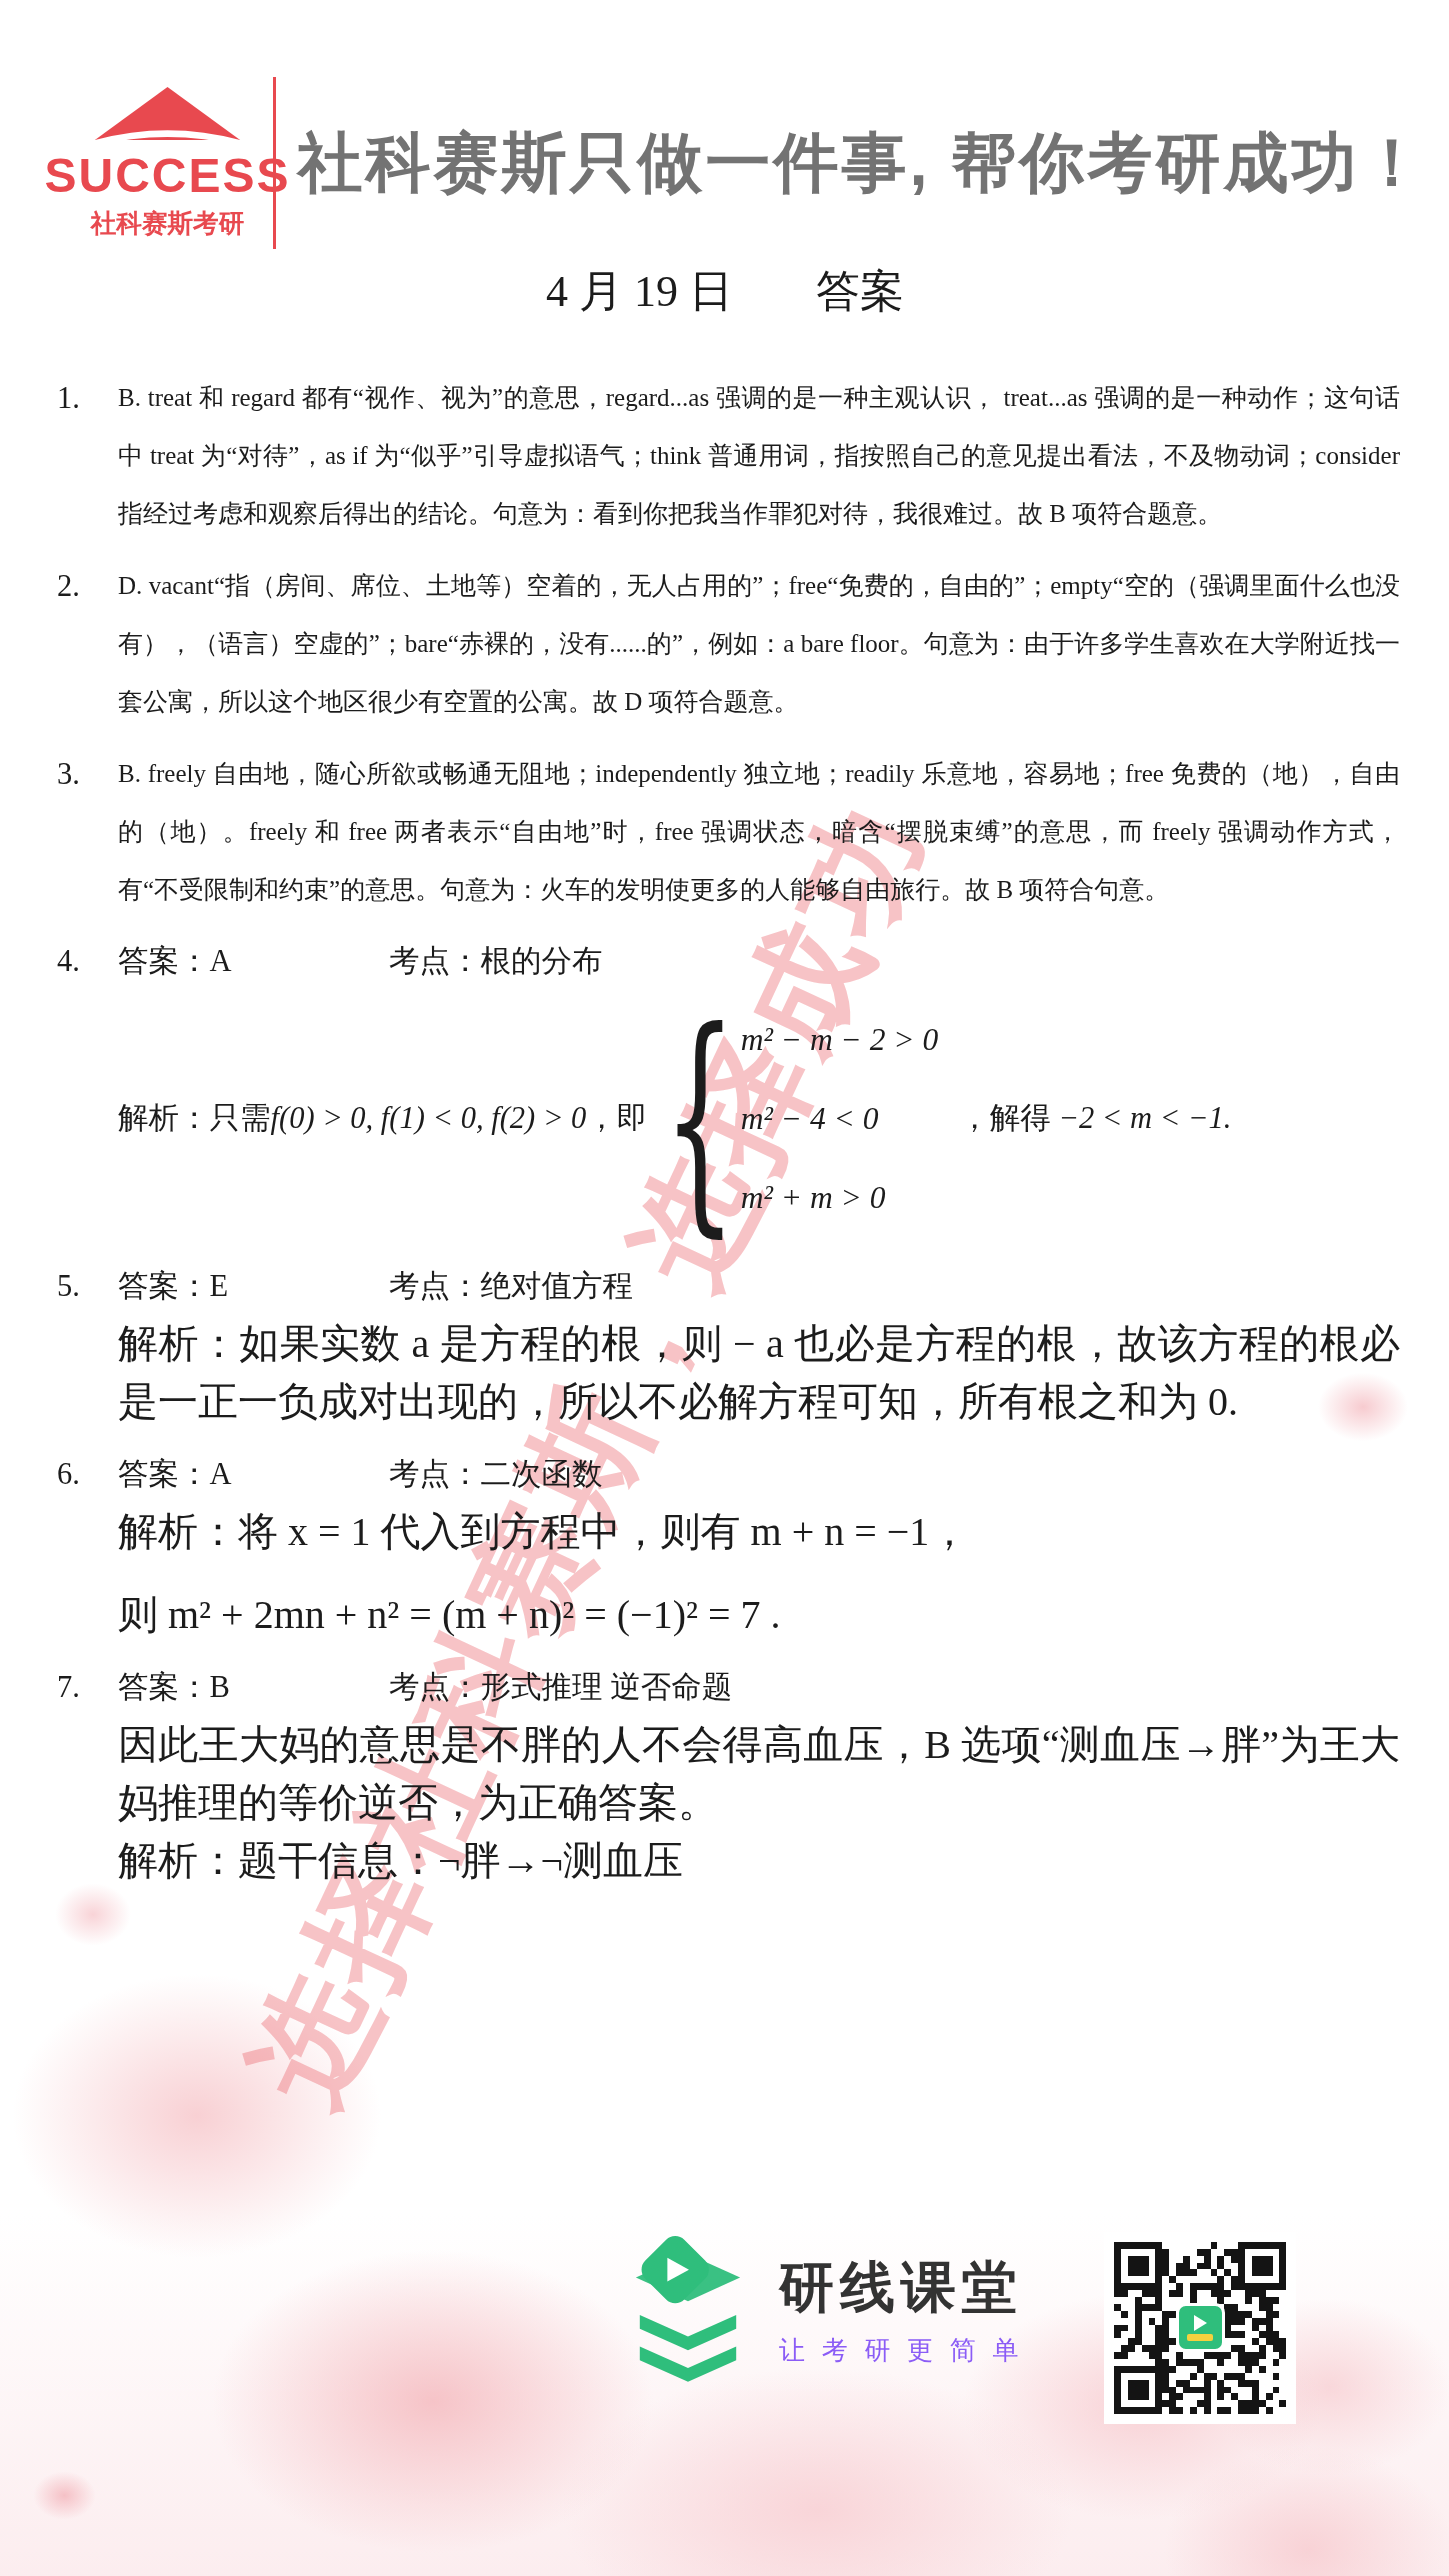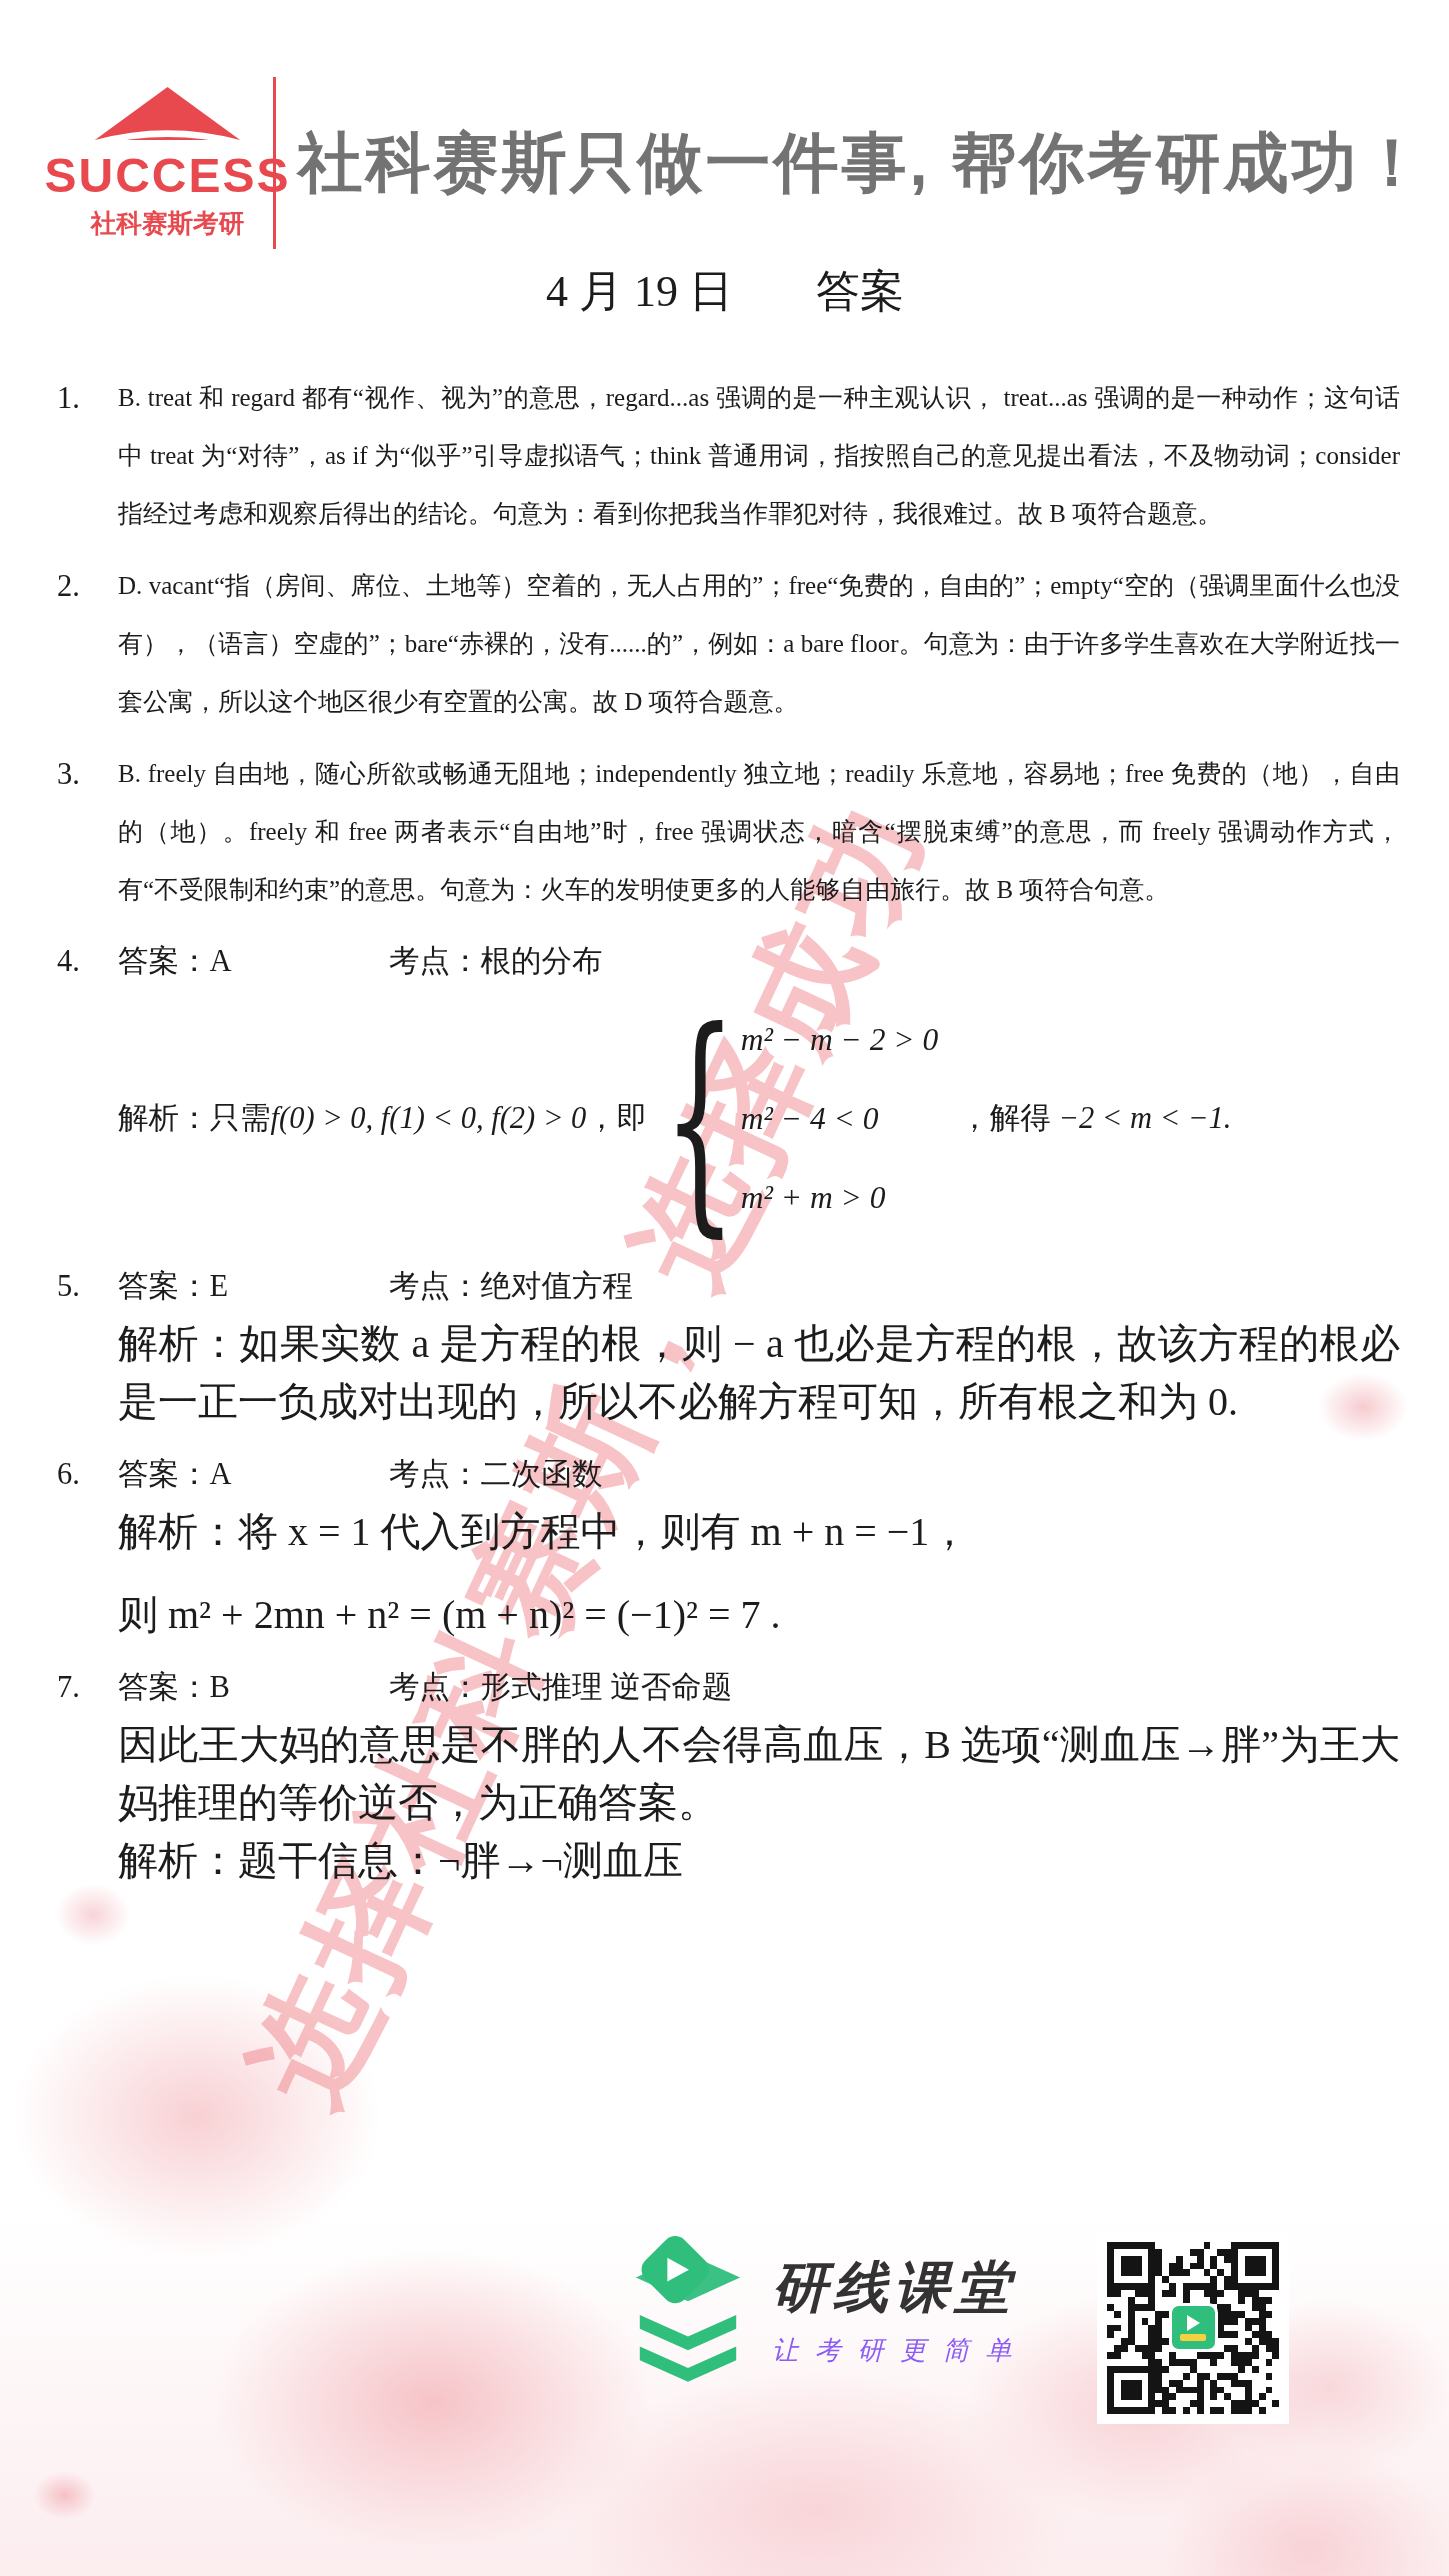--- a/index.html
+++ b/index.html
@@ -58,21 +58,21 @@
   .math{font-style:italic;}
   .math-line{display:flex;align-items:center;margin:9.8px 0 5.9px 0;font-size:30.5px;}
   .sys-brace{font-size:116px;font-weight:300;line-height:1;transform:scaleY(2.05);
     margin:0 3.9px 0 15.7px;font-family:"DejaVu Serif",serif;}
   .eq-system{font-size:31.5px;line-height:79px;font-style:italic;white-space:nowrap;}
   .sys-tail{margin-left:21px;white-space:nowrap;}
   .line2{margin-top:25.6px;}
   
   .footer{position:absolute;left:628px;top:2232px;display:flex;align-items:flex-start;z-index:2;}
   .brand-wrap{display:flex;align-items:center;}
-  .brand-text{margin-left:24px;font-family:"Liberation Sans","DejaVu Sans",sans-serif;font-style:italic;}
+  .brand-text{margin-left:31px;font-family:"Liberation Sans","DejaVu Sans",sans-serif;}
   .brand-name{font-size:55px;font-weight:bold;color:#333;letter-spacing:5.9px;line-height:1.2;}
   .brand-tagline{font-size:26px;color:#8b5cf6;letter-spacing:16.7px;margin-top:13.8px;}
   .qr{position:relative;width:192px;height:192px;background:#fff;margin-left:69px;flex:none;
     display:flex;align-items:center;justify-content:center;}
   .qr-grid{display:grid;grid-template-columns:repeat(25,6.9px);grid-auto-rows:6.9px;}
   .qr-grid .on{background:#141414;}
   .qr-icon{position:absolute;left:50%;top:50%;width:49px;height:49px;margin:-24.6px 0 0 -24.6px;
     background:#2fbe7c;border-radius:9.8px;border:3px solid #fff;box-sizing:border-box;
     display:flex;flex-direction:column;align-items:center;justify-content:center;}
   .qr-icon .tri{width:0;height:0;border-left:13.8px solid #fff;border-top:8.9px solid transparent;

